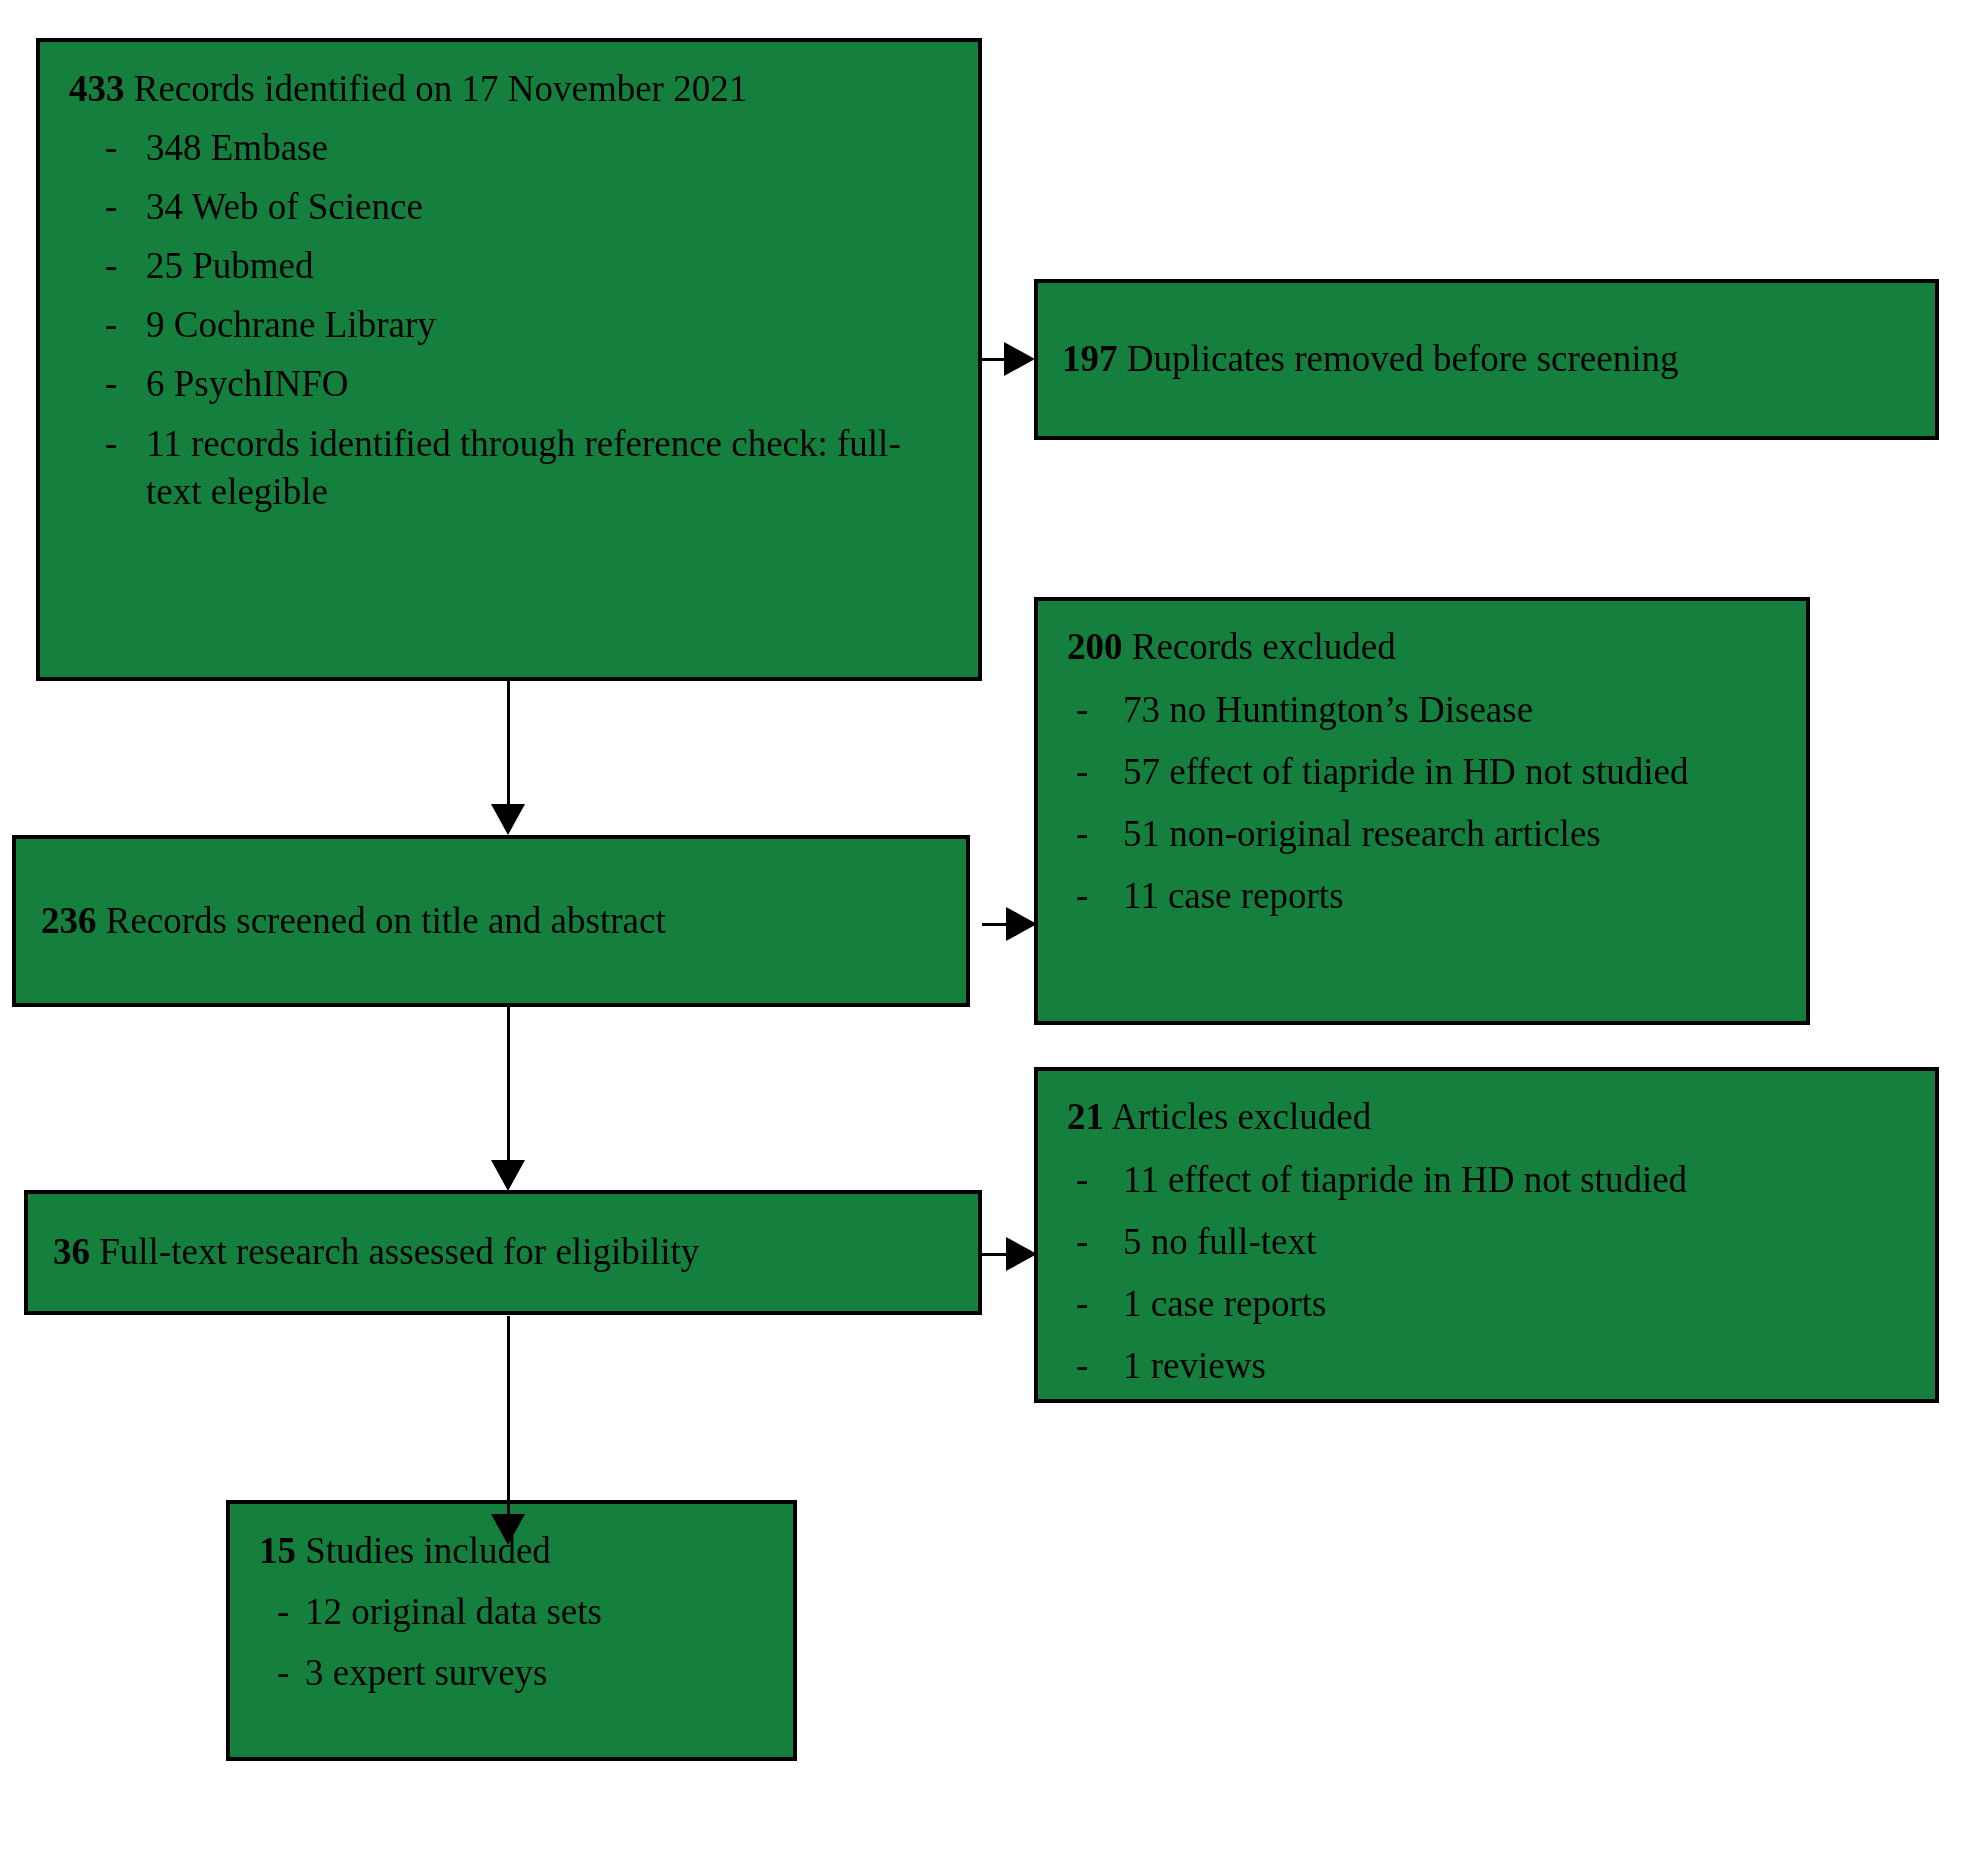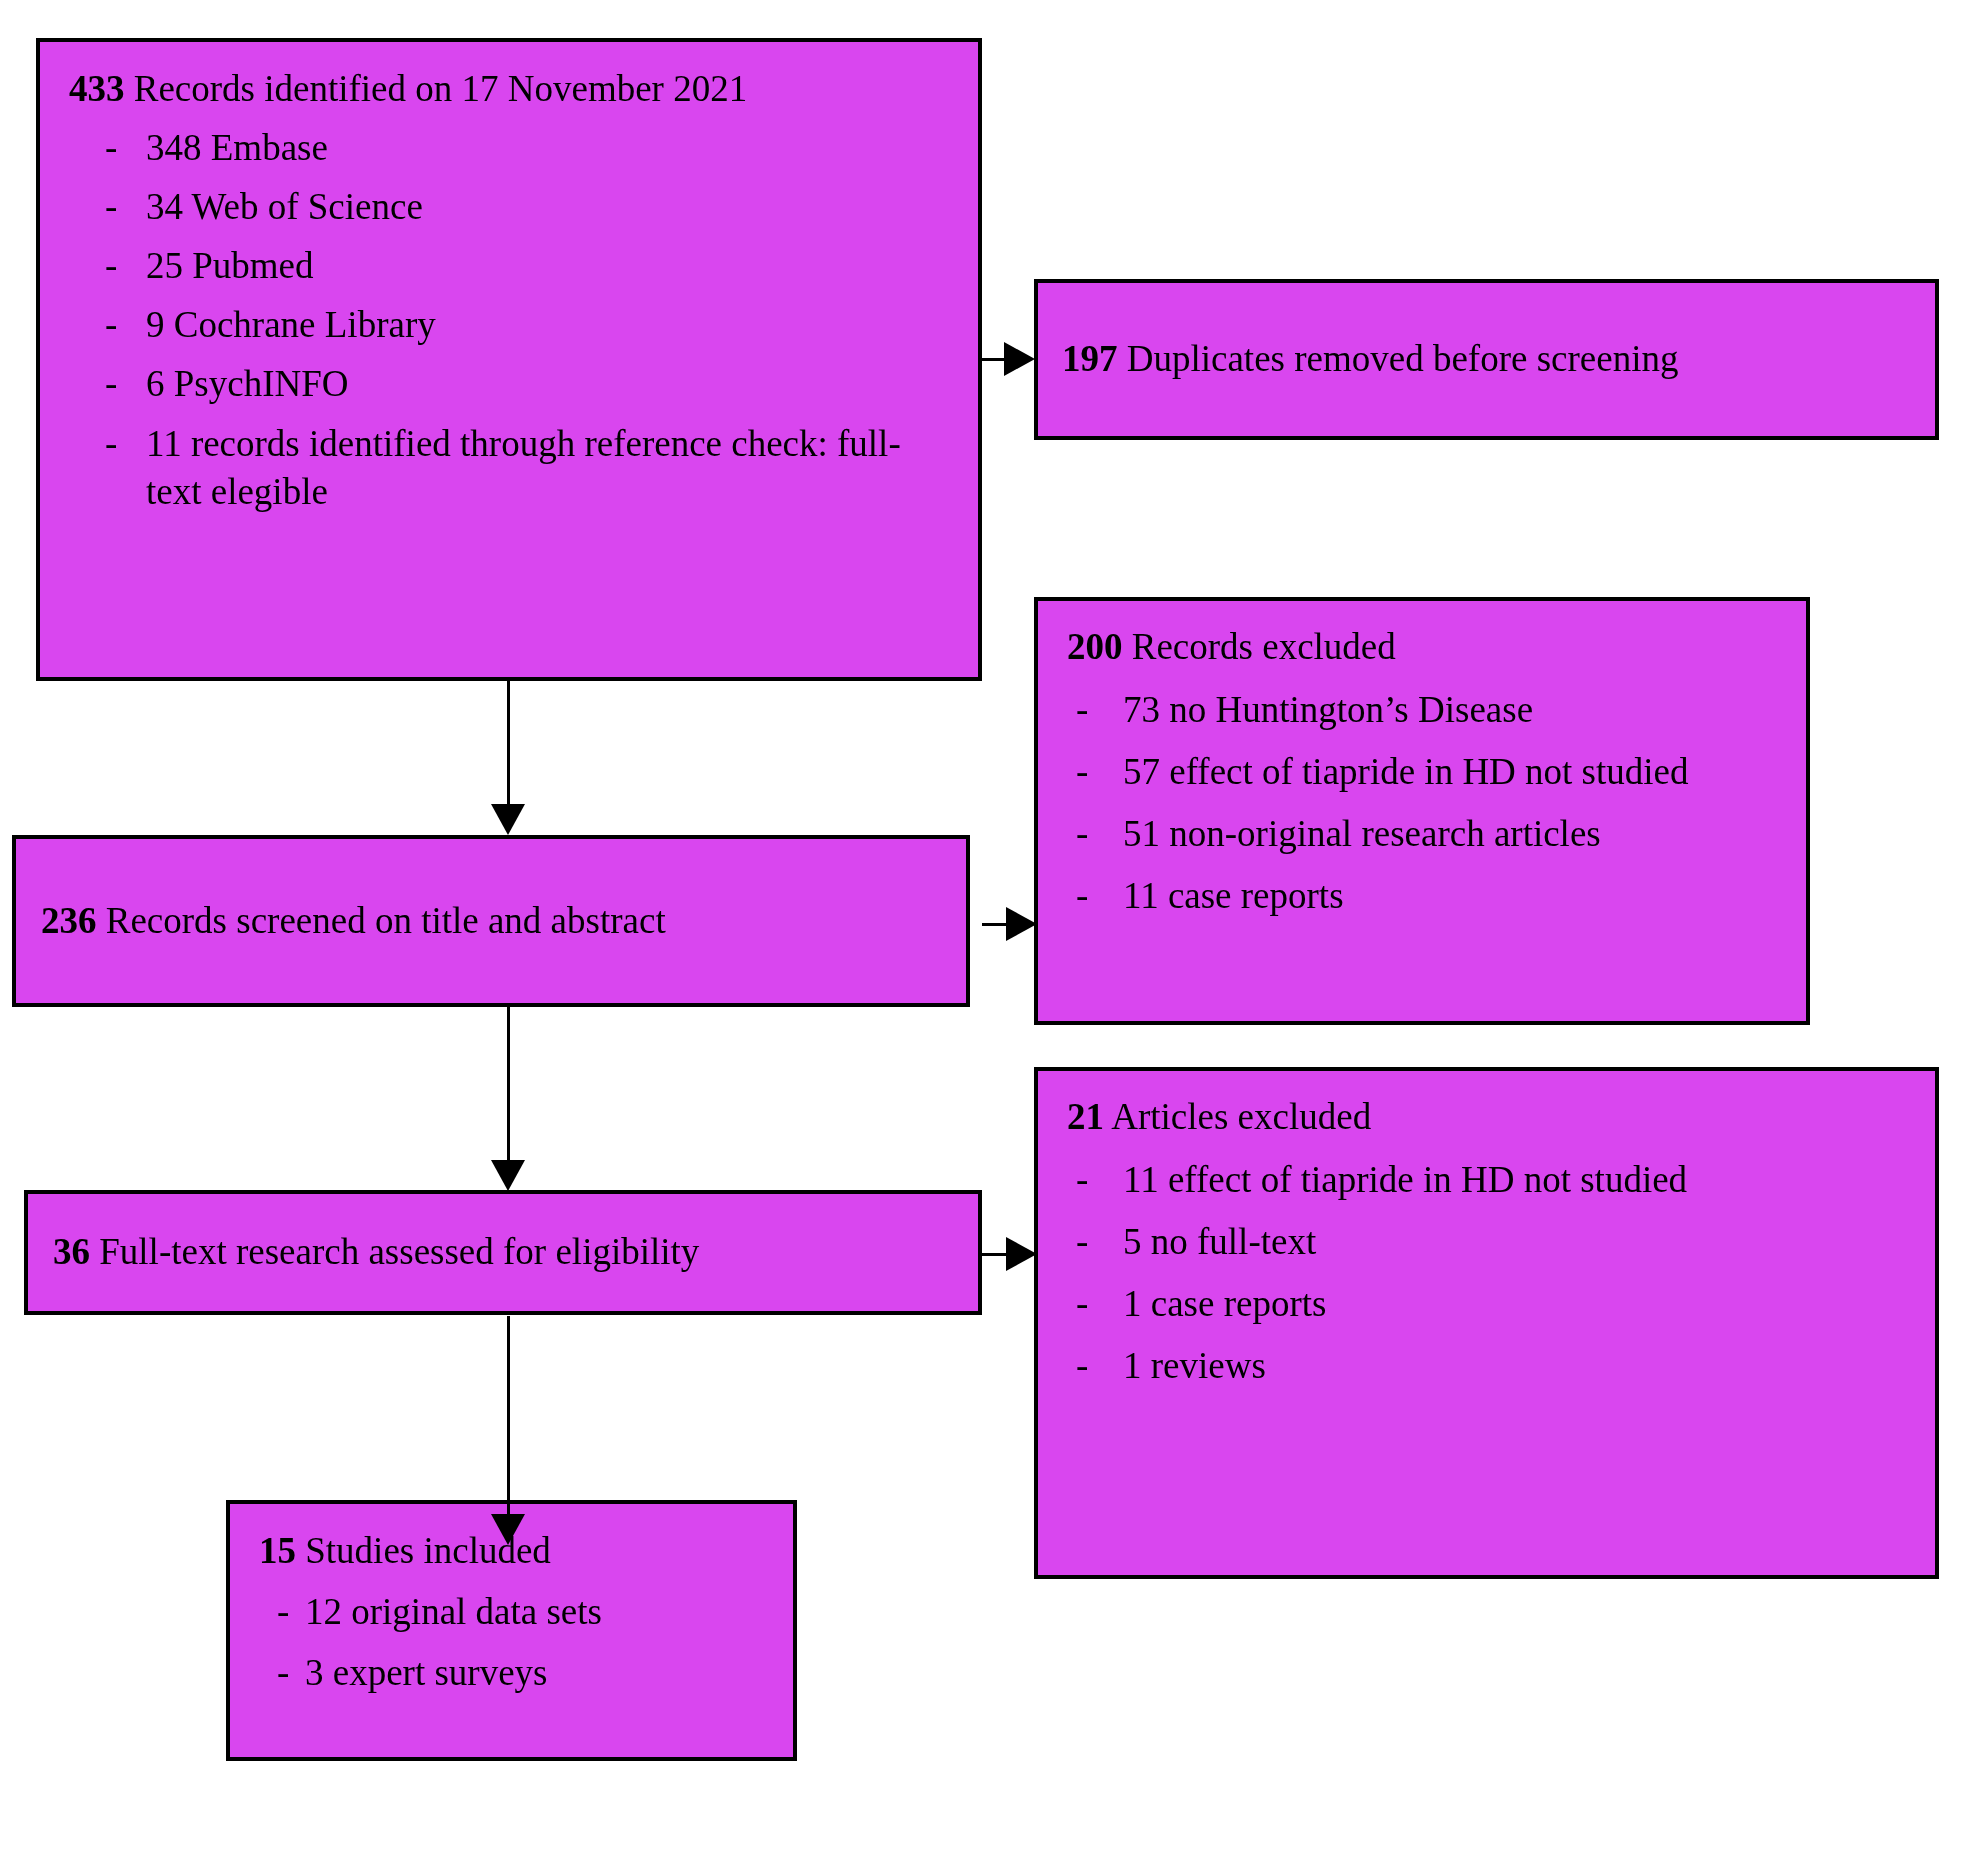--- a/index.html
+++ b/index.html
@@ -13,21 +13,21 @@
     width: 1985px;
     height: 1852px;
     background: #ffffff;
     font-family: "Liberation Serif", "DejaVu Serif", serif;
     color: #000000;
     overflow: hidden;
   }
   .box {
     position: absolute;
     box-sizing: border-box;
-    background: #d946ef;
+    background: #15803d;
     border: 4.5px solid #000000;
   }
   .box-inner {
     position: absolute;
     left: 0; top: 0; right: 0; bottom: 0;
     padding: 22px 20px 15px 26px;
     box-sizing: border-box;
   }
   .head-line {
     font-size: 37px;
@@ -81,21 +81,21 @@
   #box-records-excluded .box-inner { padding: 22px 12px 10px 29px; }
   #box-records-excluded ul.bullets { margin-top: 15px; }
   #box-records-excluded ul.bullets li { margin-bottom: 14px; }
   #box-records-excluded ul.bullets li .dash { width: 56px; padding-left: 9px; box-sizing: border-box; }
 
   
   #box-fulltext { left: 24px;  top: 1190px; width: 958px; height: 125px; }
   #box-fulltext .box-inner { display: flex; align-items: center; padding: 0 15px 0 25px; }
 
   
-  #box-articles-excluded { left: 1034px; top: 1067px; width: 905px; height: 512px; font-family: Liberation Serif, serif; }
+  #box-articles-excluded { left: 1034px; top: 1067px; width: 905px; height: 336px; font-family: Liberation Serif, serif; }
   #box-articles-excluded .box-inner { padding: 22px 12px 10px 29px; }
   #box-articles-excluded ul.bullets { margin-top: 15px; }
   #box-articles-excluded ul.bullets li { margin-bottom: 14px; }
   #box-articles-excluded ul.bullets li .dash { width: 56px; padding-left: 9px; box-sizing: border-box; }
 
   
   #box-included { left: 226px; top: 1500px; width: 571px; height: 261px; }
   #box-included .box-inner { padding: 23px 10px 10px 29px; }
   #box-included ul.bullets { margin-top: 13px; }
   #box-included ul.bullets li { margin-bottom: 13px; }

